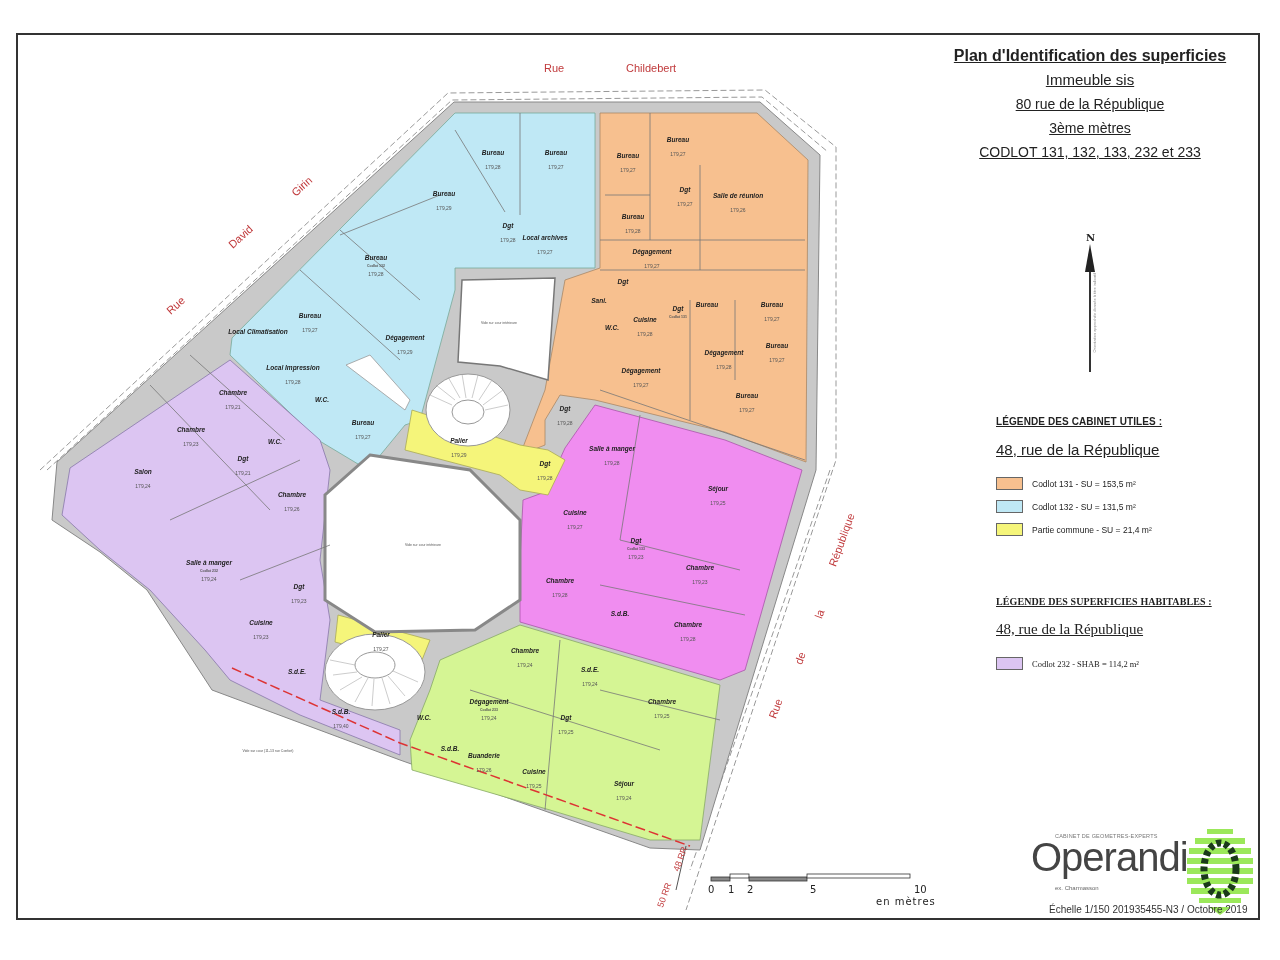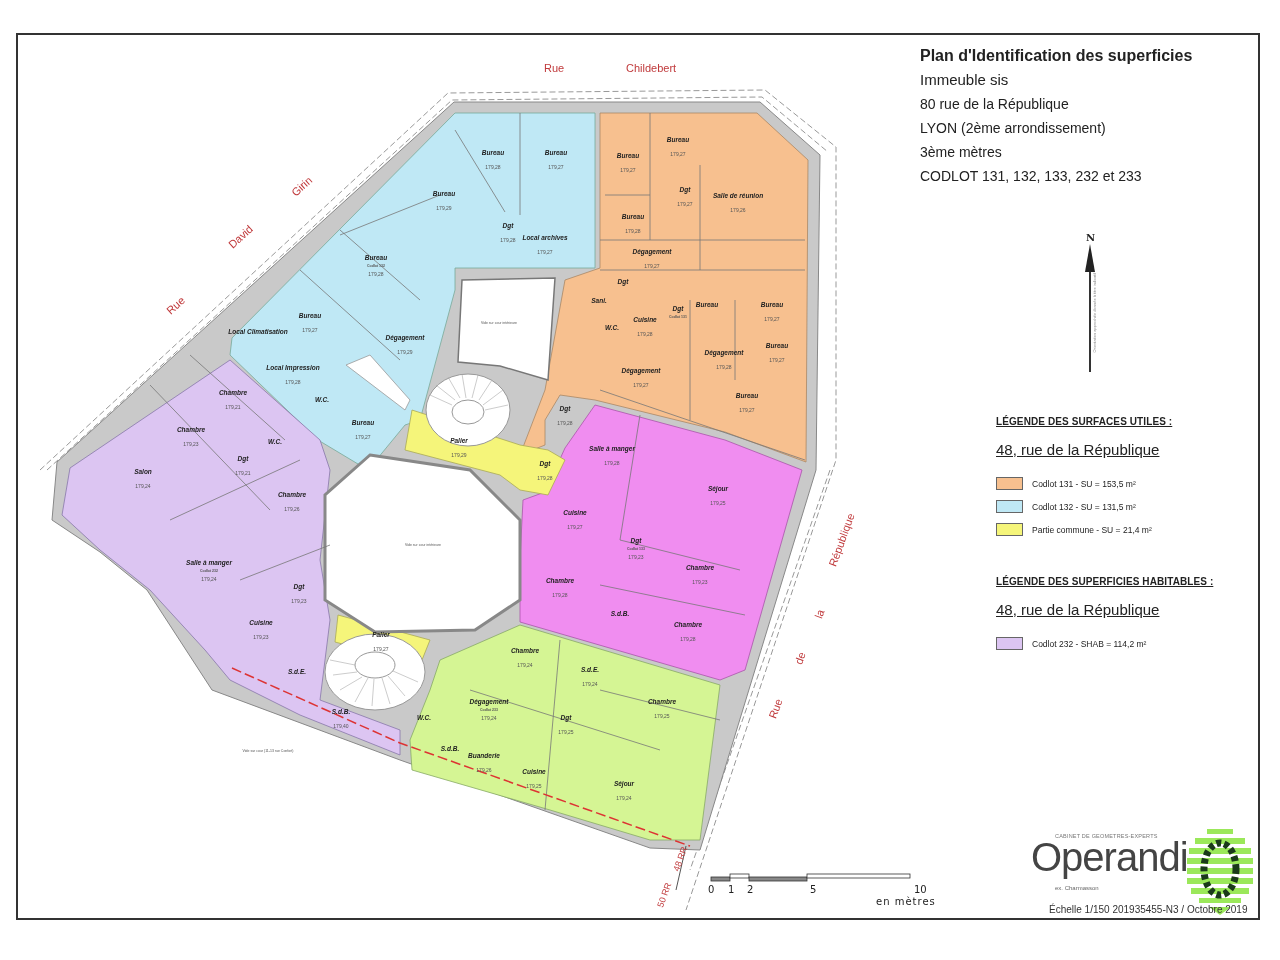--- a/index.html
+++ b/index.html
@@ -1,18 +1,18 @@
 <!DOCTYPE html>
 <html><head>
 <meta charset="utf-8">
 <style>
   html,body{margin:0;padding:0;background:#fff;}
   body{width:1280px;height:960px;position:relative;overflow:hidden;font-family:"Liberation Sans",sans-serif;color:#222;}
   .frame{position:absolute;left:16px;top:33px;width:1244px;height:887px;border:2px solid #333;box-sizing:border-box;}
-  .title-block{position:absolute;left:920px;top:44px;width:340px;}
+  .title-block{position:absolute;left:920px;top:44px;width:340px;text-align:center;text-decoration:underline;}
   .title-block .t1{font-size:16px;font-weight:bold;line-height:24px;}
   .title-block .t2{font-size:15px;line-height:24px;}
   .title-block .t3{font-size:14px;line-height:24px;}
   .plan{position:absolute;left:0;top:0;width:1280px;height:960px;}
   .street{position:absolute;color:#c0393b;font-size:11px;white-space:nowrap;transform-origin:left center;}
   .legend{position:absolute;left:996px;width:270px;}
   .legend h3{font-size:10px;font-weight:bold;text-decoration:underline;margin:0 0 14px 0;letter-spacing:0.1px;}
   .legend h4{font-size:15px;font-weight:normal;text-decoration:underline;margin:0 0 14px 0;}
   .legend .row{display:flex;align-items:center;height:23px;text-align:right;}
   .legend .sw{width:27px;height:13px;border:1px solid #666;margin-right:9px;box-sizing:border-box;}
@@ -380,52 +380,51 @@
 <div class="street" style="left:798px;top:658px;transform:rotate(-70deg);">de</div>
 <div class="street" style="left:818px;top:612px;transform:rotate(-70deg);">la</div>
 <div class="street" style="left:832px;top:560px;transform:rotate(-70deg);">République</div>
 <div class="street" style="left:660px;top:902px;transform:rotate(-70deg);font-size:9px;">50 RR</div>
 <div class="street" style="left:676px;top:866px;transform:rotate(-70deg);font-size:9px;">48 RR</div>
 
 <div class="title-block">
   <div class="t1">Plan d'Identification des superficies</div>
   <div class="t2">Immeuble sis</div>
   <div class="t3">80 rue de la République</div>
-  <div class="t3">LYON (2ème arrondissement)</div>
   <div class="t3">3ème  mètres</div>
   <div class="t3">CODLOT 131, 132, 133, 232 et 233</div>
 </div>
 
 <div class="north">
   <div style="position:absolute;left:6px;top:0;font-family:'DejaVu Serif',serif;font-size:10px;font-weight:bold;">N</div>
   <svg width="30" height="140" style="position:absolute;left:0;top:12px;">
     <polygon points="10,0 5,28 15,28" fill="#222"></polygon>
     <rect x="9" y="28" width="2" height="100" fill="#333"></rect>
   </svg>
   <div style="position:absolute;left:-36px;top:78px;width:100px;transform:rotate(-90deg);font-size:4px;color:#888;text-align:center;">Orientation approchée donnée à titre indicatif</div>
 </div>
 
 <div class="legend" style="top:416px;">
-  <h3>LÉGENDE DES SURFACES UTILES :</h3>
+  <h3>LÉGENDE DES CABINET UTILES :</h3>
   <h4>48, rue de la République</h4>
   <div class="row">
     <div class="sw" style="background:#f7c08f"></div>
     <span class="lbl">Codlot 131 - SU = 153,5 m²</span>
   </div>
   <div class="row">
     <div class="sw" style="background:#bfe8f5"></div>
     <span class="lbl">Codlot 132 - SU = 131,5 m²</span>
   </div>
   <div class="row">
     <div class="sw" style="background:#f5f57a"></div>
     <span class="lbl">Partie commune - SU = 21,4 m²</span>
   </div>
 </div>
 
-<div class="legend" style="top:576px;">
+<div class="legend" style="top:596px;font-family:Liberation Serif, serif;">
   <h3>LÉGENDE DES SUPERFICIES HABITABLES :</h3>
   <h4>48, rue de la République</h4>
   <div class="row">
     <div class="sw" style="background:#dcc5f2"></div>
     <span class="lbl">Codlot 232 - SHAB = 114,2 m²</span>
   </div>
 </div>
 
 <div class="scale">
   <svg width="230" height="14" style="position:absolute;left:0;top:0;">

